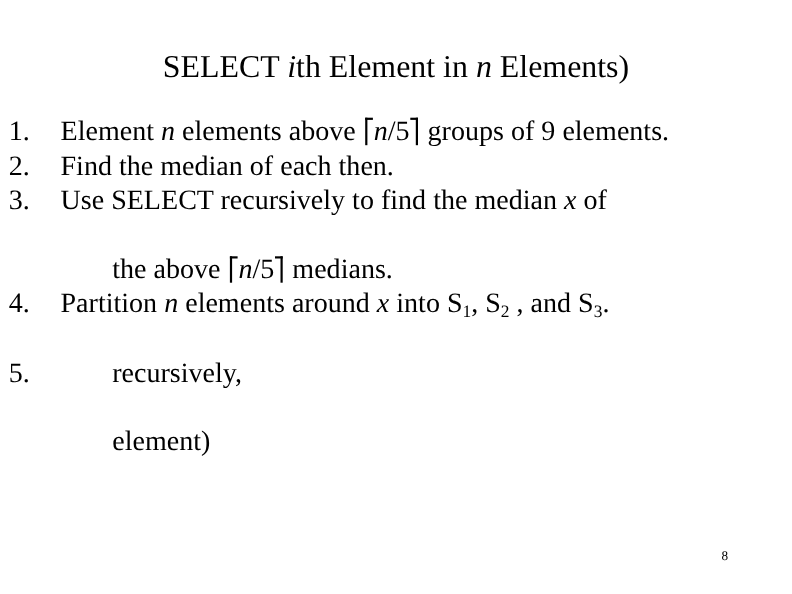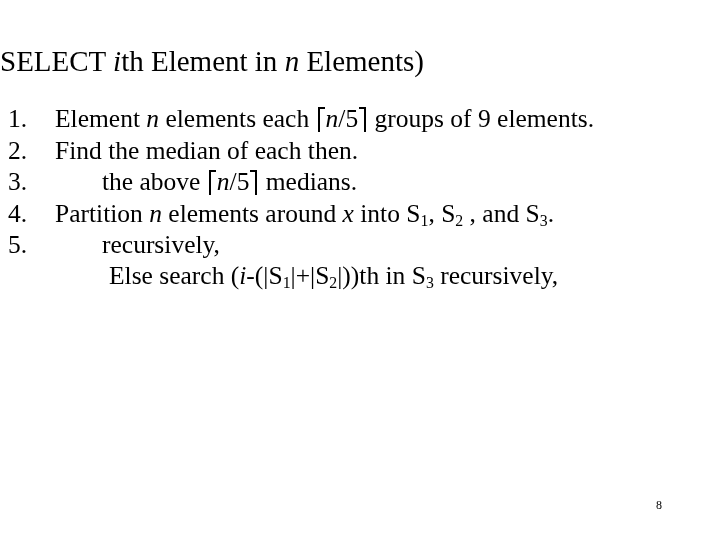--- a/index.html
+++ b/index.html
@@ -14,21 +14,21 @@
     background: #ffffff;
     color: #000000;
     font-family: "Liberation Serif", "DejaVu Serif", serif;
     overflow: hidden;
   }
   .slide-title {
     position: absolute;
     left: 0;
     top: 44px;
     width: 720px;
-    text-align: left;
+    text-align: center;
     font-size: 29px;
     line-height: 34px;
     white-space: nowrap;
   }
   .body-list {
     position: absolute;
     left: 8px;
     top: 104px;
     width: 706px;
     font-size: 25.5px;
@@ -46,20 +46,21 @@
     top: 0;
     width: 34px;
     text-align: left;
   }
   .li .content {
     display: block;
   }
   .cont-line {
     display: block;
     padding-left: 47px;
+    margin-top: 32px;
   }
   .cont-line.indent-else {
     padding-left: 54px;
   }
   i, .it {
     font-style: italic;
   }
   .sub {
     font-size: 0.62em;
     vertical-align: -0.28em;
@@ -107,36 +108,37 @@
 
 <div class="slide">
 
   <div class="slide-title">
     <span>SELECT </span><i>i</i><span>th Element in </span><i>n</i><span> Elements)</span>
   </div>
 
   <div class="body-list">
       <div class="li">
         <span class="marker">1.</span>
-        <span class="content"><span>Element </span><i>n</i><span> elements each </span><span class="ceil-l"></span><i>n</i><span>/5</span><span class="ceil-r"></span><span> groups of 9 elements.</span></span>
+        <span class="content"><span>Element </span><i>n</i><span> elements above </span><span class="ceil-l"></span><i>n</i><span>/5</span><span class="ceil-r"></span><span> groups of 9 elements.</span></span>
       </div>
       <div class="li">
         <span class="marker">2.</span>
         <span class="content"><span>Find the median of each then.</span></span>
       </div>
       <div class="li">
         <span class="marker">3.</span>
+        <span class="content"><span>Use SELECT recursively to find the median </span><i>x</i><span> of</span></span>
         <span class="cont-line"><span>the above </span><span class="ceil-l"></span><i>n</i><span>/5</span><span class="ceil-r"></span><span> medians.</span></span>
       </div>
       <div class="li">
         <span class="marker">4.</span>
         <span class="content"><span>Partition </span><i>n</i><span> elements around </span><i>x</i><span> into S</span><span class="sub">1</span><span>, S</span><span class="sub">2</span><span> , and S</span><span class="sub">3</span><span>.</span></span>
       </div>
       <div class="li">
         <span class="marker">5.</span>
         <span class="cont-line"><span>recursively,</span></span>
-        <span class="cont-line indent-else"><span> Else search (</span><i>i</i><span>-(|S</span><span class="sub">1</span><span>|+|S</span><span class="sub">2</span><span>|))th in S</span><span class="sub">3</span><span> recursively,</span></span>
+        <span class="cont-line"><span>element)</span></span>
       </div>
     </div>
 
   <div class="page-number">8</div>
 
 </div>
 
 </body></html>

